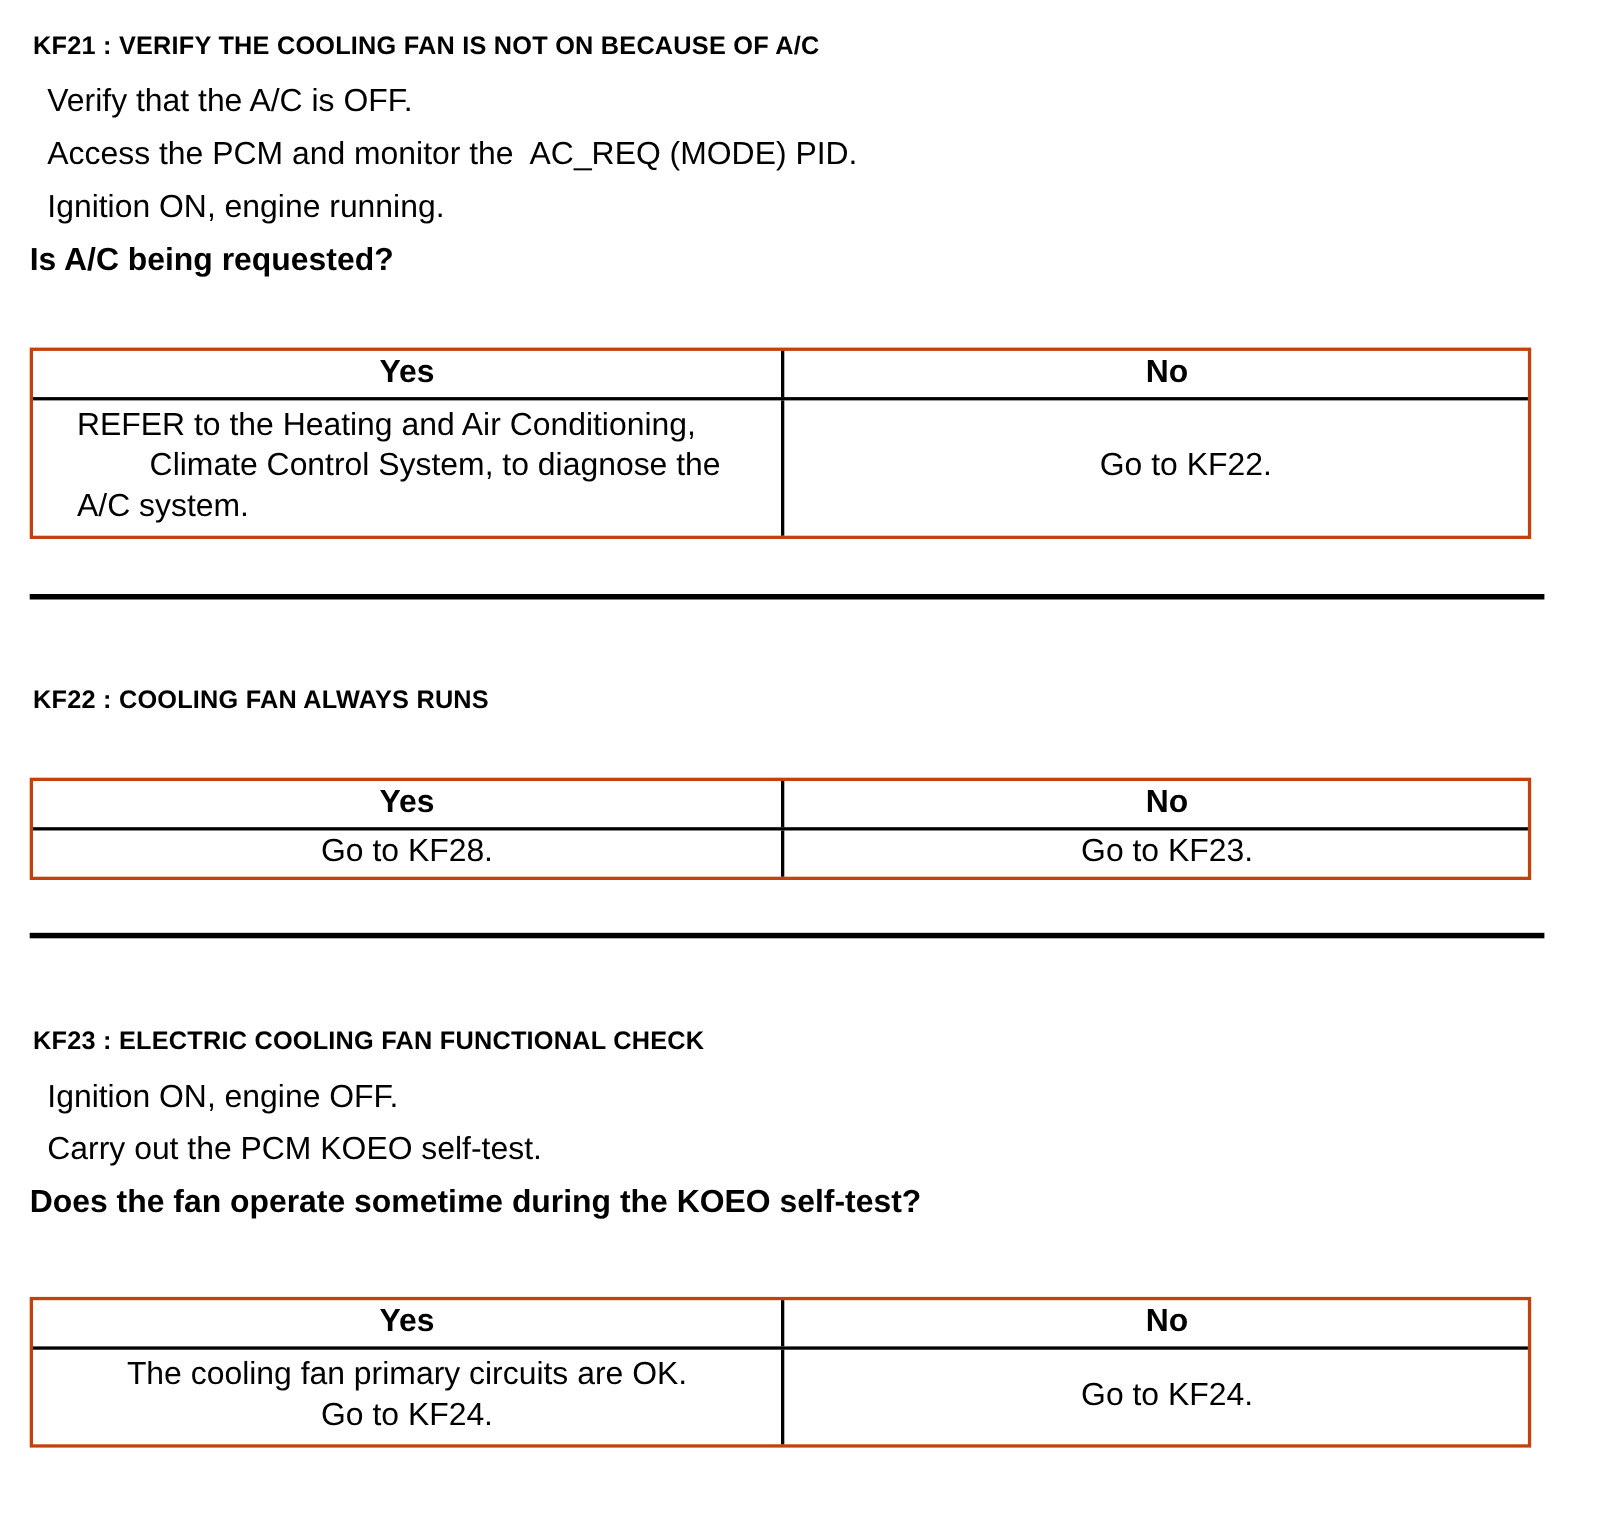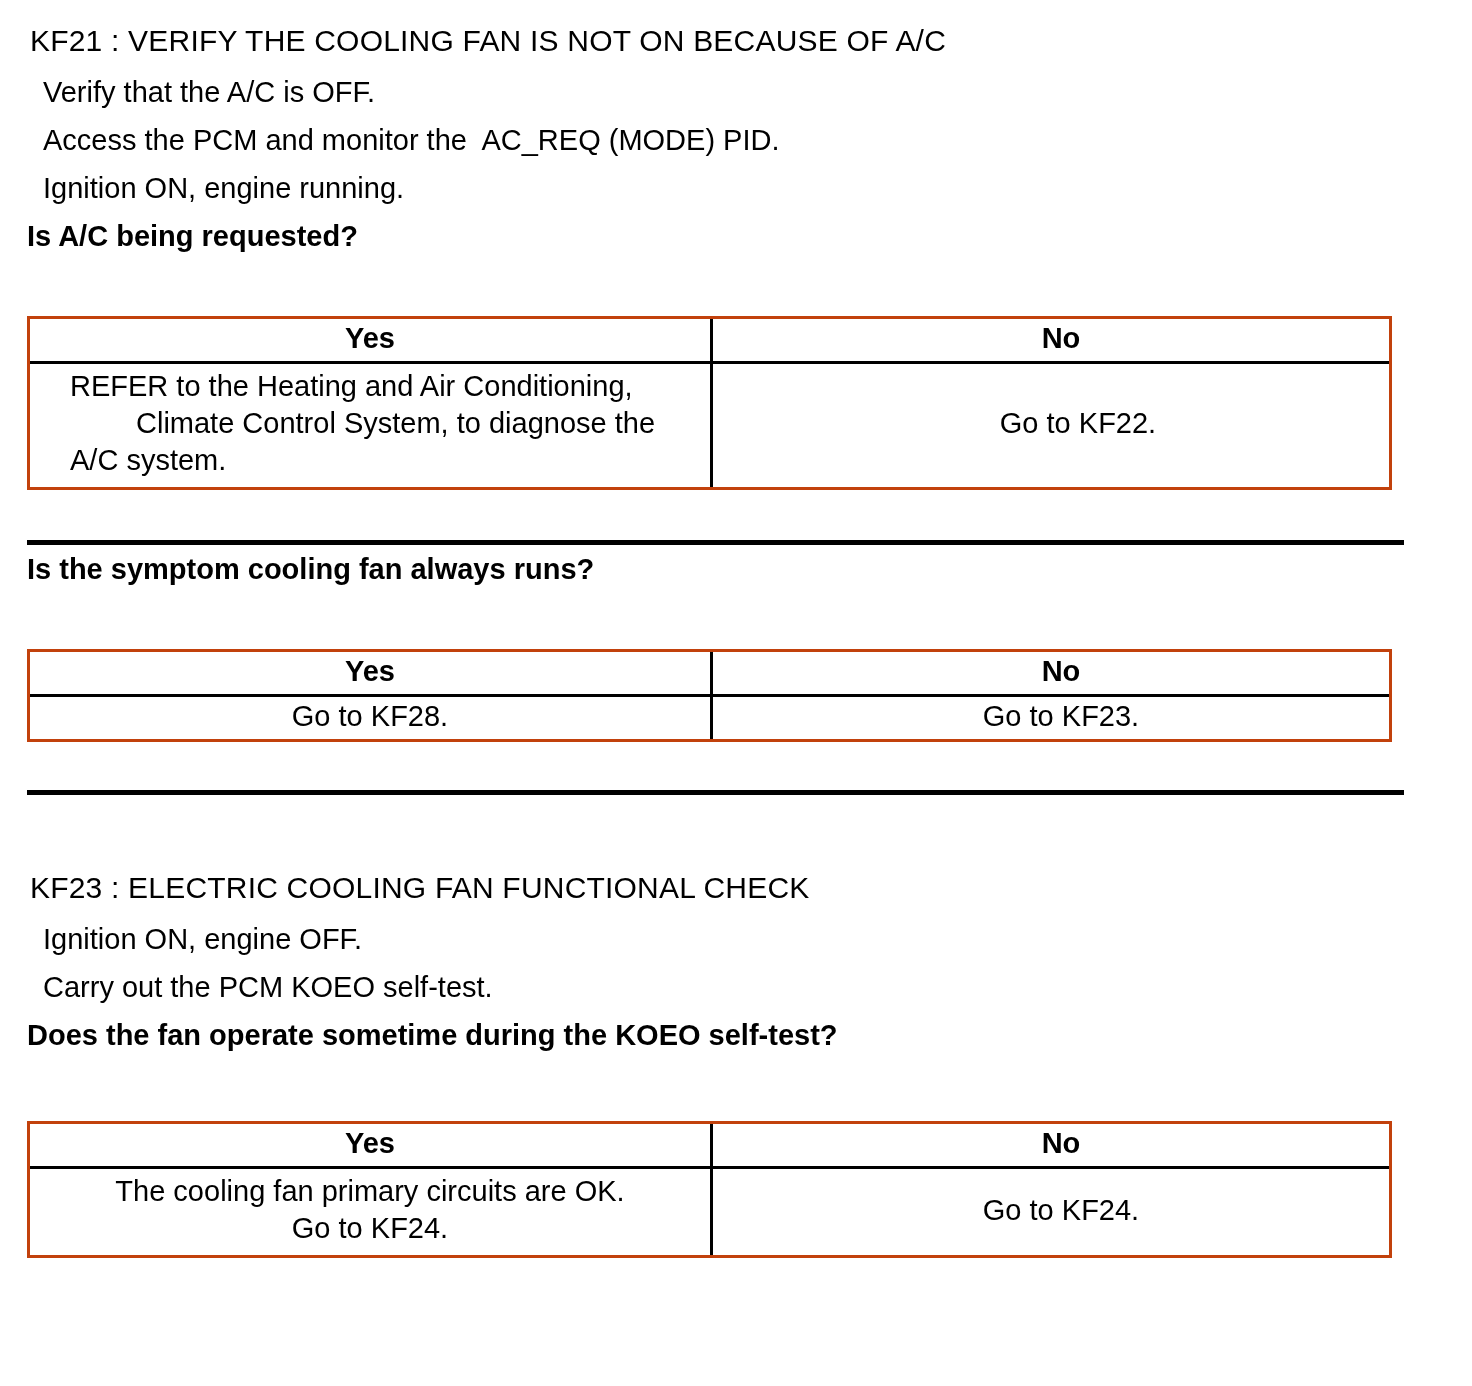--- a/index.html
+++ b/index.html
@@ -11,22 +11,22 @@
     width: 1472px;
     min-height: 1386px;
     font-family: "Liberation Sans", "DejaVu Sans", sans-serif;
     color: #000000;
     -webkit-font-smoothing: antialiased;
   }
   .page {
     padding: 26px 0 0 27px;
   }
   .heading {
-    font-size: 30px;
-    font-weight: normal;
+    font-size: 23px;
+    font-weight: bold;
     letter-spacing: 0.2px;
     margin: 0 0 12px 3px;
     line-height: 30px;
   }
   .body-line {
     font-size: 29px;
     line-height: 48px;
     white-space: pre-wrap;
     margin-left: 16px;
   }
@@ -111,21 +111,21 @@
         <div class="tcell right bcell centertext">
           <div class="cell-line">Go to KF22.</div>
         </div>
       </div>
     </div>
 
     <div class="rule r1"></div>
   </div>
 
   <div class="section sec2">
-    <div class="body-line question">Is the symptom cooling fan always runs?</div>
+    <div class="heading">KF22 : COOLING FAN ALWAYS RUNS</div>
 
     <div class="dtable tbl-kf22">
       <div class="trow header">
         <div class="tcell left hcell">Yes</div>
         <div class="tcell right hcell">No</div>
       </div>
       <div class="trow body">
         <div class="tcell left bcell centertext">
           <div class="cell-line">Go to KF28.</div>
         </div>

